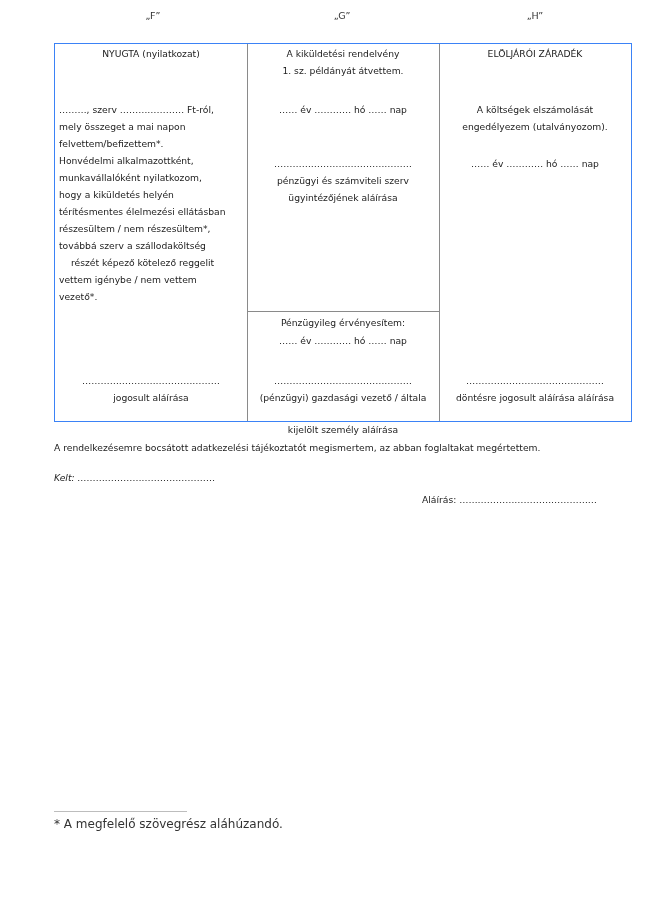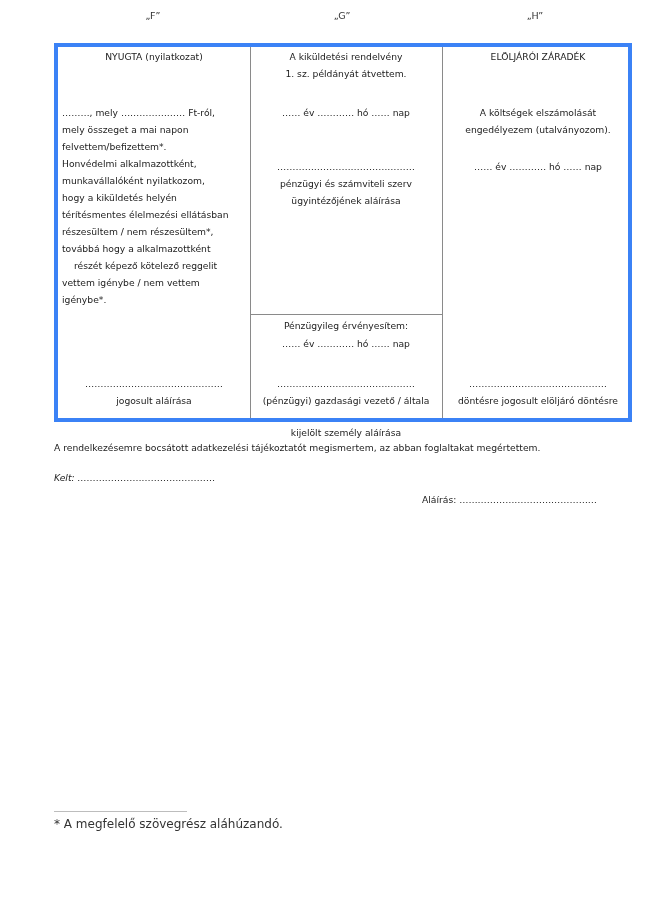--- a/index.html
+++ b/index.html
@@ -1,20 +1,20 @@
 <!DOCTYPE html>
 <html><head>
 <meta charset="utf-8">
 <style>
   html, body { margin: 0; padding: 0; background: #ffffff; }
   body { width: 664px; height: 921px; position: relative; overflow: hidden;
          font-family: "DejaVu Sans", "Liberation Sans", sans-serif; color: #222; }
   .lbl { position: absolute; top: 10px; font-size: 9.5px; color: #333; text-align: center; width: 40px; }
   .tbl { position: absolute; left: 54px; top: 43px; width: 578px; height: 379px;
-         border: 4px solid #3b82f6; box-sizing: border-box; }
+         border: 1px solid #3b82f6; box-sizing: border-box; }
   .vline { position: absolute; top: 0; bottom: 0; width: 0; border-left: 1px solid #8a8a8a; }
   .hline { position: absolute; height: 0; border-top: 1px solid #8a8a8a; }
   .t { position: absolute; font-size: 9.2px; line-height: 16.3px; color: #222; white-space: nowrap; }
   .c { text-align: center; }
   .body-text { position: absolute; font-size: 9.2px; color: #222; white-space: nowrap; }
   .fnline { position: absolute; left: 54px; top: 811px; width: 133px; border-top: 1px solid #bdbdbd; }
   .fn { position: absolute; left: 54px; top: 817px; font-size: 12px; color: #333; white-space: nowrap; }
 </style>
 </head>
 <body>
@@ -23,32 +23,32 @@
 <div class="lbl" style="left:322px;">„G”</div>
 <div class="lbl" style="left:515px;">„H”</div>
 
 <div class="tbl">
   <div class="vline" style="left:192px;"></div>
   <div class="vline" style="left:384px;"></div>
   <div class="hline" style="left:192px; width:192px; top:267px;"></div>
 
   <div>
     <div class="t c" style="left:0; width:192px; top:2px;">NYUGTA (nyilatkozat)</div>
-    <div class="t" style="left:4px; top:58px;">………, mely ………………… Ft-ról,</div>
+    <div class="t" style="left:4px; top:58px;">………, szerv ………………… Ft-ról,</div>
     <div class="t" style="left:4px; top:75px;">mely összeget a mai napon</div>
     <div class="t" style="left:4px; top:92px;">felvettem/befizettem*.</div>
     <div class="t" style="left:4px; top:109px;">Honvédelmi alkalmazottként,</div>
     <div class="t" style="left:4px; top:126px;">munkavállalóként nyilatkozom,</div>
     <div class="t" style="left:4px; top:143px;">hogy a kiküldetés helyén</div>
     <div class="t" style="left:4px; top:160px;">térítésmentes élelmezési ellátásban</div>
     <div class="t" style="left:4px; top:177px;">részesültem / nem részesültem*,</div>
-    <div class="t" style="left:4px; top:194px;">továbbá hogy a alkalmazottként</div>
+    <div class="t" style="left:4px; top:194px;">továbbá szerv a szállodaköltség</div>
     <div class="t" style="left:4px; top:211px;margin-left:12px;">részét képező kötelező reggelit</div>
     <div class="t" style="left:4px; top:228px;">vettem igénybe / nem vettem</div>
-    <div class="t" style="left:4px; top:245px;">igénybe*.</div>
+    <div class="t" style="left:4px; top:245px;">vezető*.</div>
     <div class="t c" style="left:0; width:192px; top:329px;">………………………………………</div>
     <div class="t c" style="left:0; width:192px; top:346px;">jogosult aláírása</div>
   </div>
 
   <div>
     <div class="t c" style="left:192px; width:192px; top:2px;">A kiküldetési rendelvény</div>
     <div class="t c" style="left:192px; width:192px; top:19px;">1. sz. példányát átvettem.</div>
     <div class="t c" style="left:192px; width:192px; top:58px;">…… év ………… hó …… nap</div>
     <div class="t c" style="left:192px; width:192px; top:112px;">………………………………………</div>
     <div class="t c" style="left:192px; width:192px; top:129px;">pénzügyi és számviteli szerv</div>
@@ -59,21 +59,21 @@
     <div class="t c" style="left:192px; width:192px; top:346px;">(pénzügyi) gazdasági vezető / általa</div>
     <div class="t c" style="left:192px; width:192px; top:378px;">kijelölt személy aláírása</div>
   </div>
 
   <div>
     <div class="t c" style="left:384px; width:192px; top:2px;">ELÖLJÁRÓI ZÁRADÉK</div>
     <div class="t c" style="left:384px; width:192px; top:58px;">A költségek elszámolását</div>
     <div class="t c" style="left:384px; width:192px; top:75px;">engedélyezem (utalványozom).</div>
     <div class="t c" style="left:384px; width:192px; top:112px;">…… év ………… hó …… nap</div>
     <div class="t c" style="left:384px; width:192px; top:329px;">………………………………………</div>
-    <div class="t c" style="left:384px; width:192px; top:346px;">döntésre jogosult elöljáró döntésre</div>
+    <div class="t c" style="left:384px; width:192px; top:346px;">döntésre jogosult aláírása aláírása</div>
   </div>
 </div>
 
 <div class="body-text" style="left:54px; top:442px;">A rendelkezésemre bocsátott adatkezelési tájékoztatót megismertem, az abban foglaltakat megértettem.</div>
 <div class="body-text" style="left:54px; top:472px;font-style:italic;">Kelt: ………………………………………</div>
 <div class="body-text" style="left:422px; top:494px;">Aláírás: ………………………………………</div>
 
 <div class="fnline"></div>
 <div class="fn">* A megfelelő szövegrész aláhúzandó.</div>
 

